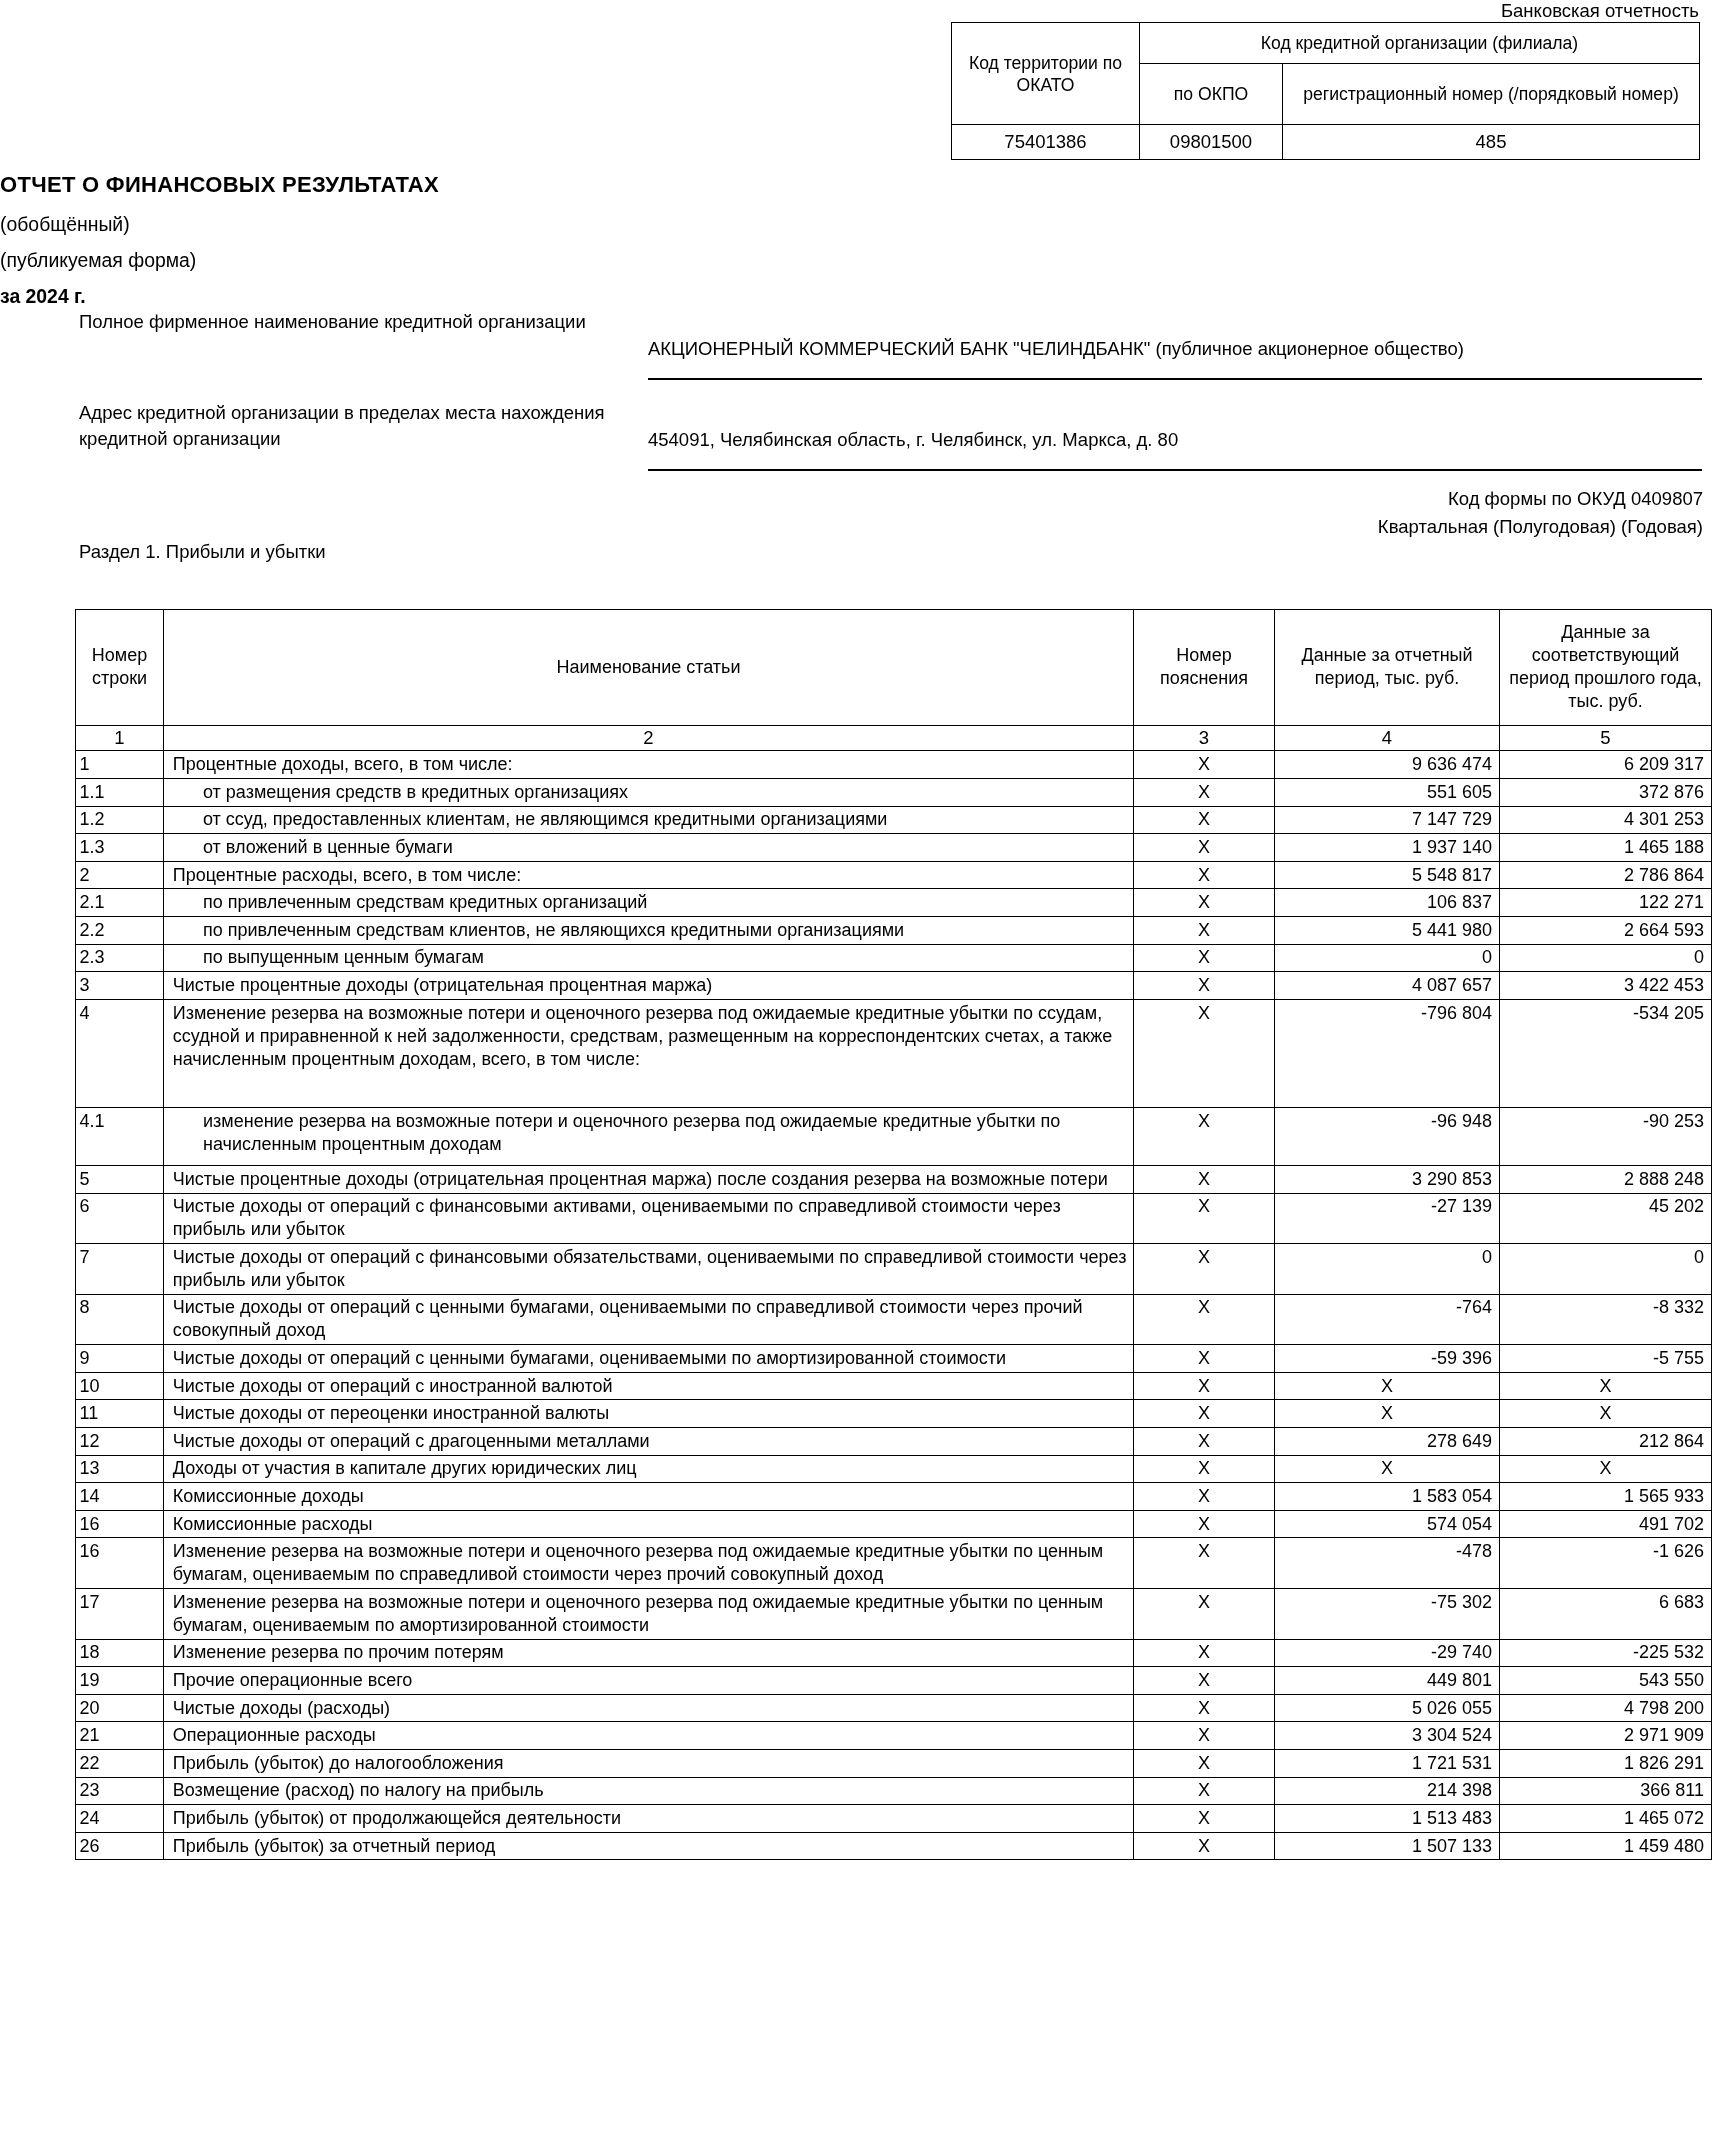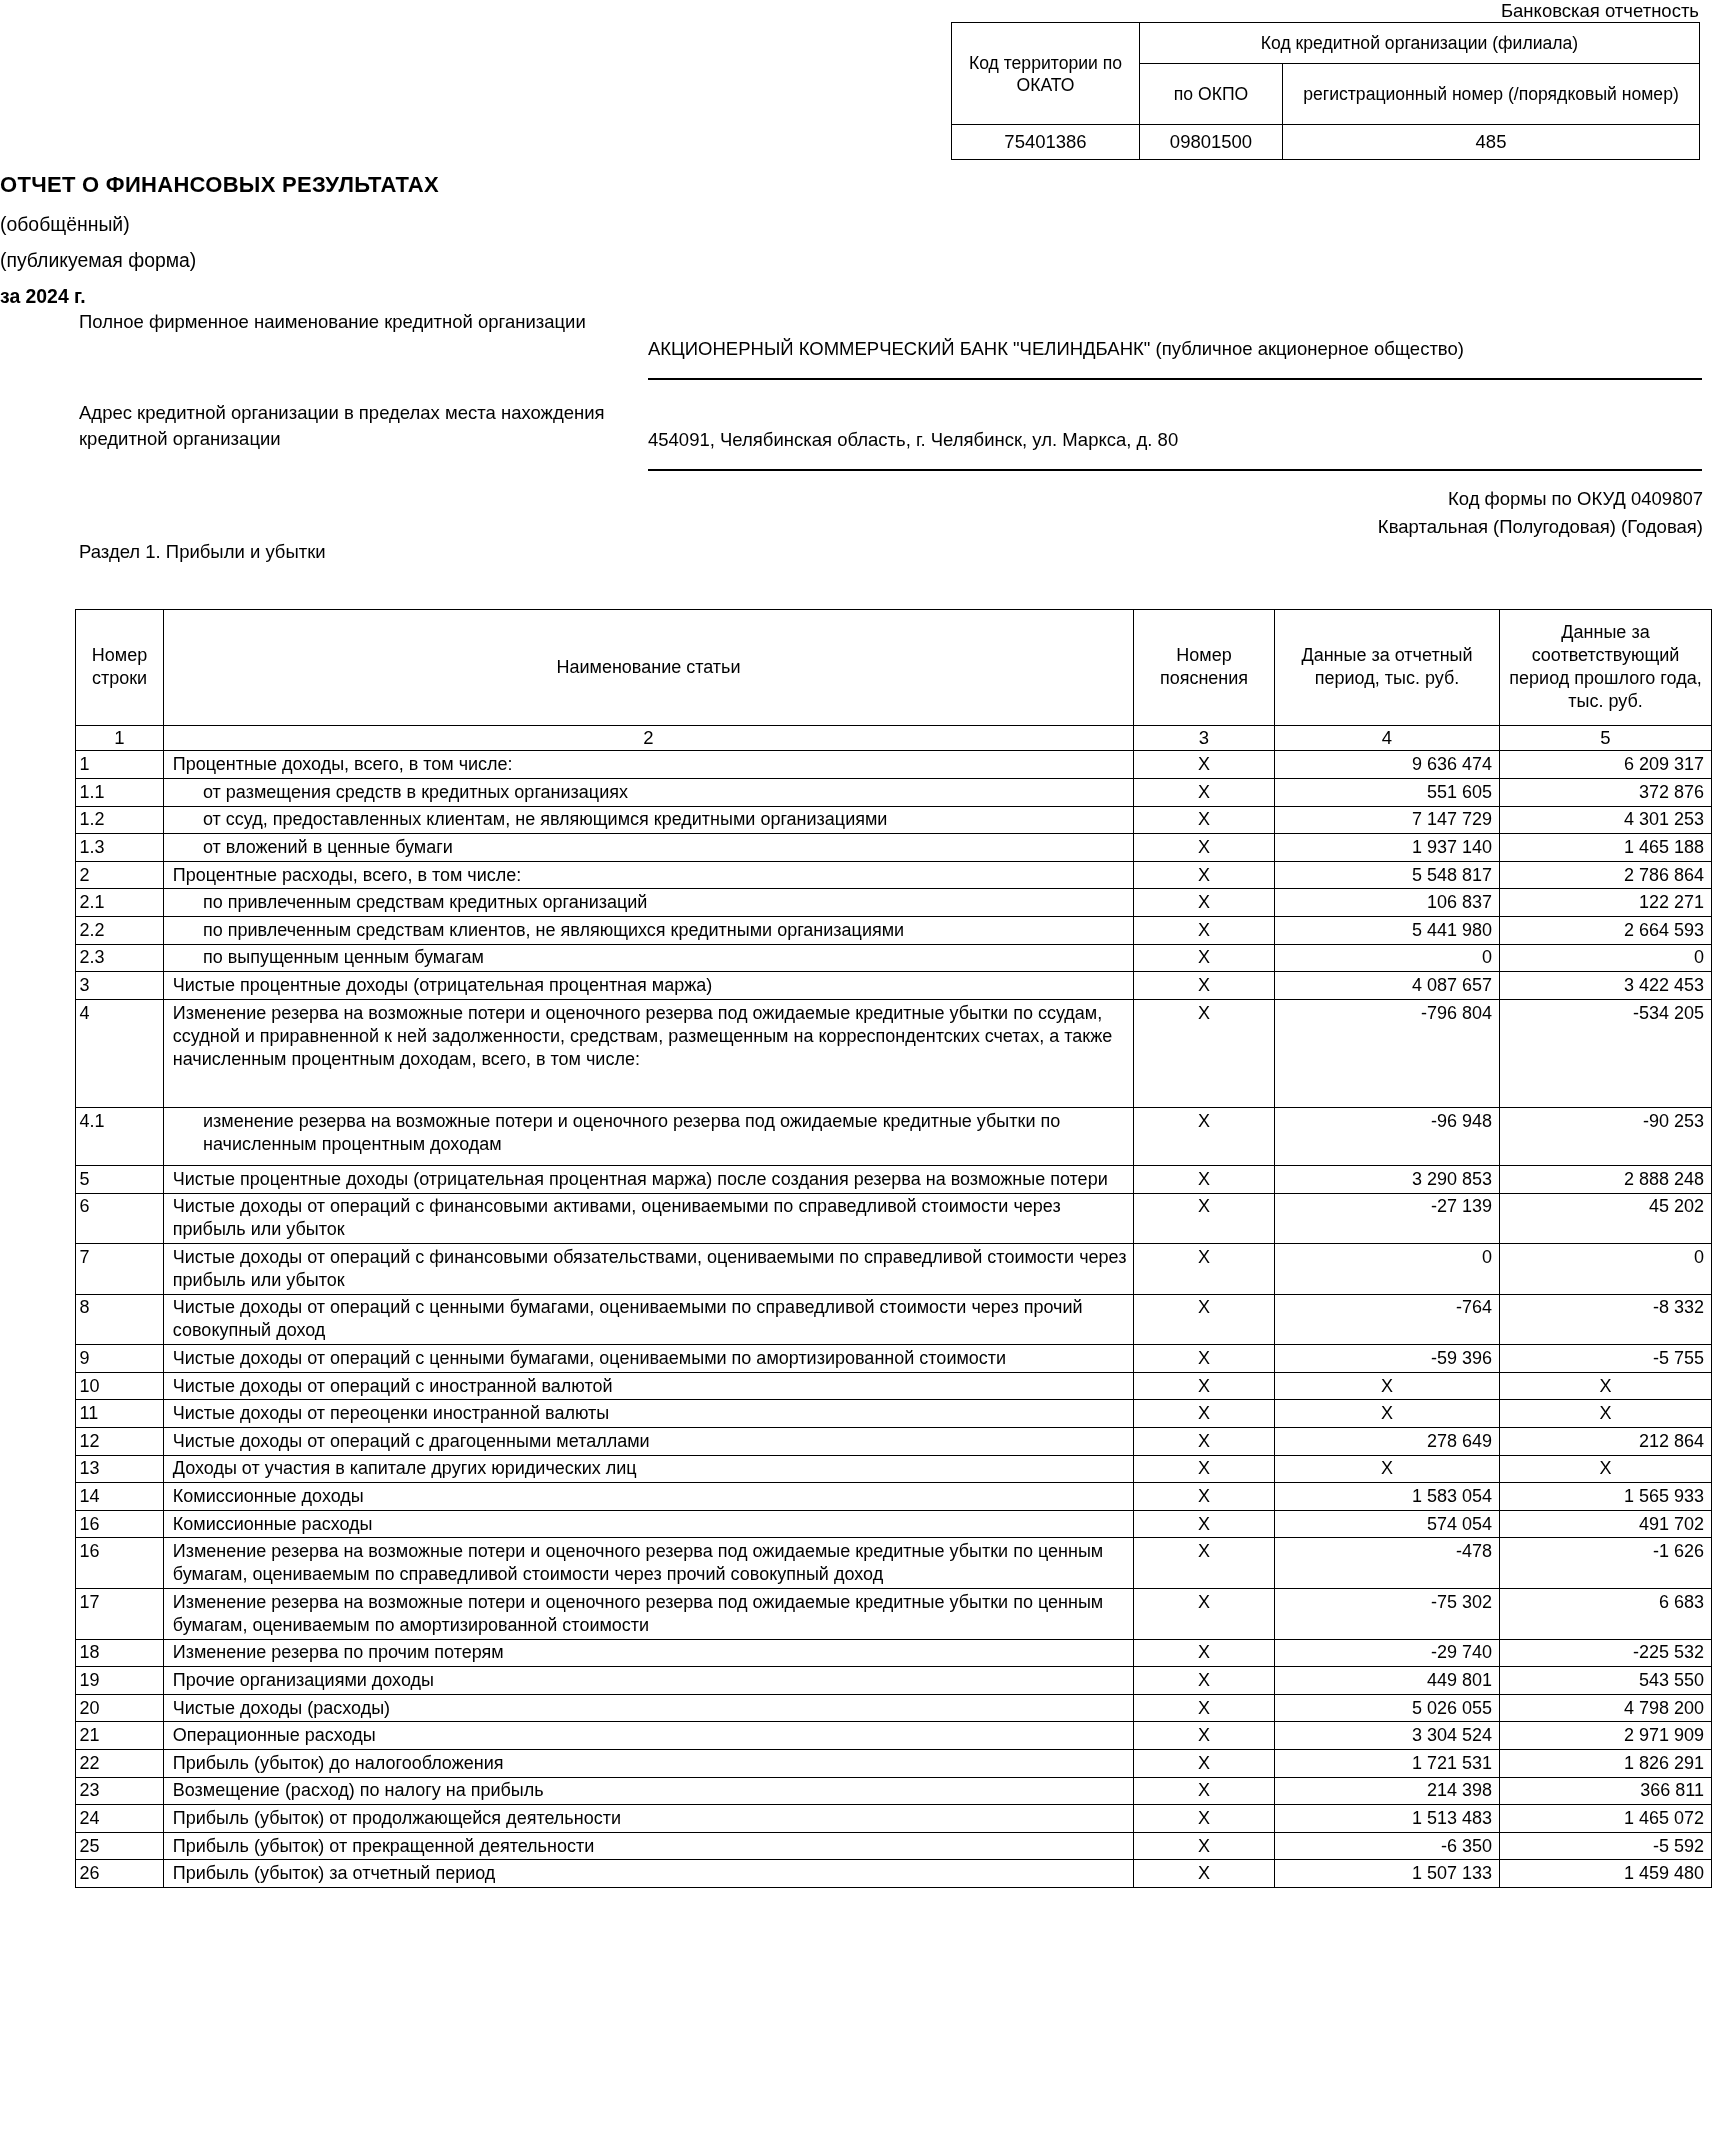--- a/index.html
+++ b/index.html
@@ -416,21 +416,21 @@
       </tr>
       <tr>
         <td class="num">18</td>
         <td class="name">Изменение резерва по прочим потерям</td>
         <td class="expl">X</td>
         <td class="val">-29 740</td>
         <td class="val">-225 532</td>
       </tr>
       <tr>
         <td class="num">19</td>
-        <td class="name">Прочие организациями доходы</td>
+        <td class="name">Прочие операционные всего</td>
         <td class="expl">X</td>
         <td class="val">449 801</td>
         <td class="val">543 550</td>
       </tr>
       <tr>
         <td class="num">20</td>
         <td class="name">Чистые доходы (расходы)</td>
         <td class="expl">X</td>
         <td class="val">5 026 055</td>
         <td class="val">4 798 200</td>
@@ -457,27 +457,20 @@
         <td class="val">366 811</td>
       </tr>
       <tr>
         <td class="num">24</td>
         <td class="name">Прибыль (убыток) от продолжающейся деятельности</td>
         <td class="expl">X</td>
         <td class="val">1 513 483</td>
         <td class="val">1 465 072</td>
       </tr>
       <tr>
-        <td class="num">25</td>
-        <td class="name">Прибыль (убыток) от прекращенной деятельности</td>
-        <td class="expl">X</td>
-        <td class="val">-6 350</td>
-        <td class="val">-5 592</td>
-      </tr>
-      <tr>
         <td class="num">26</td>
         <td class="name">Прибыль (убыток) за отчетный период</td>
         <td class="expl">X</td>
         <td class="val">1 507 133</td>
         <td class="val">1 459 480</td>
       </tr>
     </tbody>
 </table>
 
 

